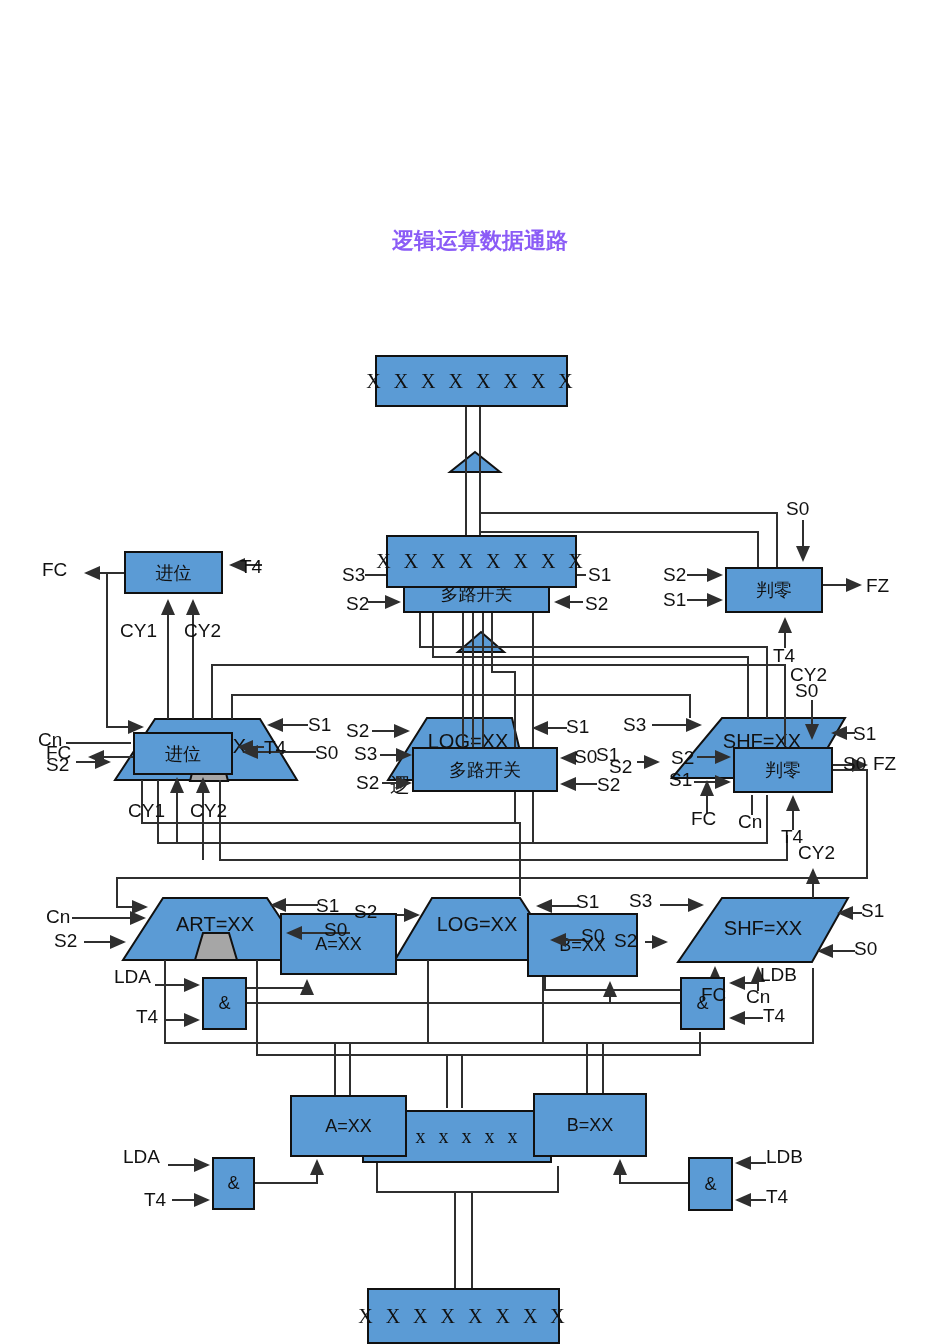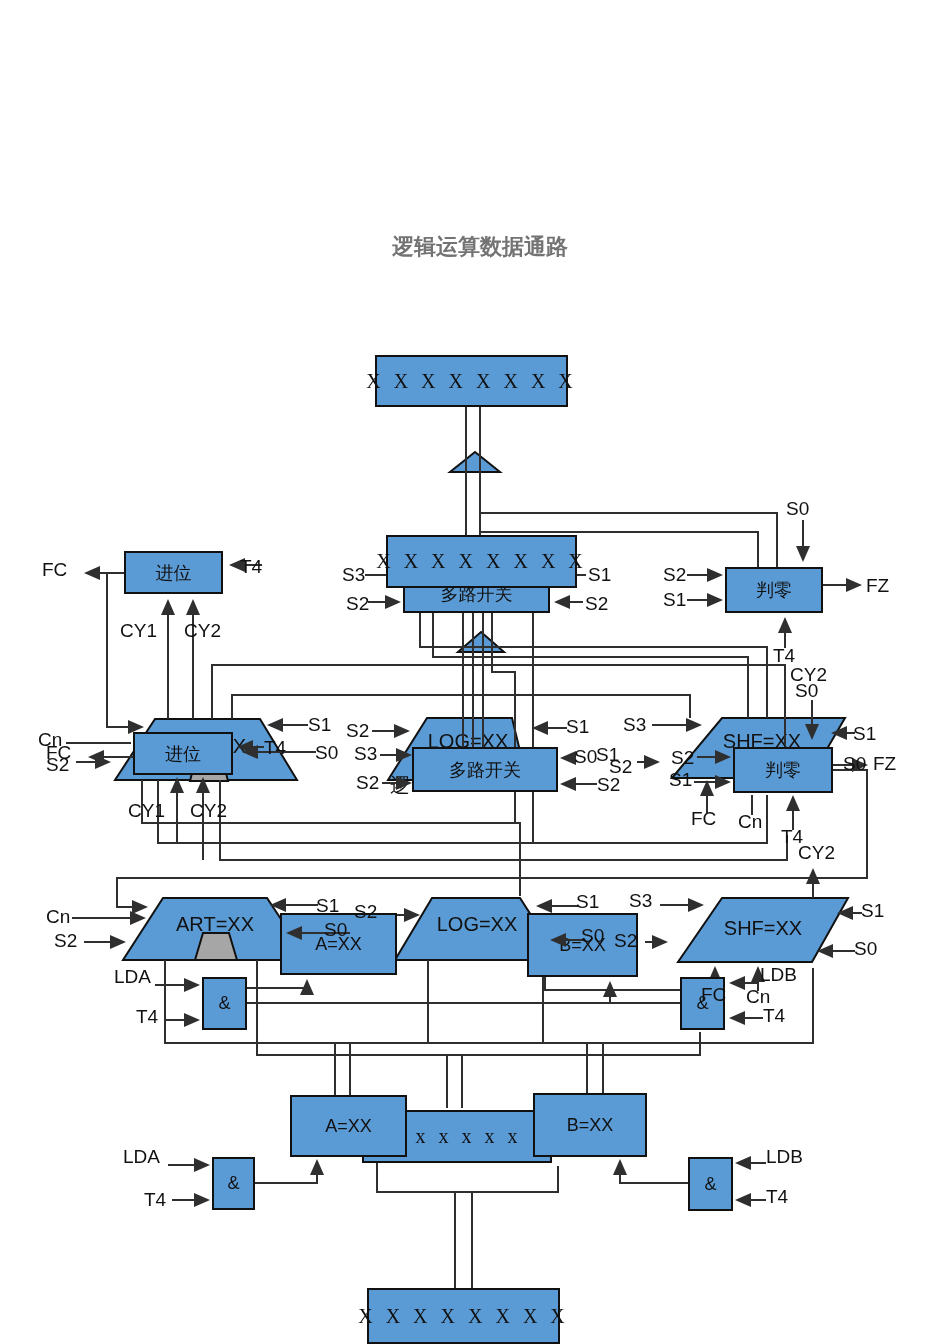--- a/index.html
+++ b/index.html
@@ -6,22 +6,22 @@
   #canvas{position:relative;width:950px;height:1344px;background:#fff;overflow:hidden;
           font-family:"Liberation Sans",sans-serif;color:#111;}
   .layer{position:absolute;left:0;top:0;width:950px;height:1344px;}
   .lb{position:absolute;font-size:19px;line-height:22px;white-space:nowrap;color:#111;z-index:5;}
   .cbox{position:absolute;background:var(--blue);border:2px solid #111;box-sizing:border-box;
         display:flex;align-items:center;justify-content:center;font-size:18px;color:#111;white-space:nowrap;}
   .xbox{position:absolute;background:var(--blue);border:2px solid #111;box-sizing:border-box;
         display:flex;align-items:center;justify-content:center;color:#111;white-space:nowrap;
         font-family:"Liberation Serif",serif;font-size:20px;letter-spacing:4px;}
   .caption{position:absolute;transform:translate(-50%,-50%);font-size:20px;white-space:nowrap;color:#111;z-index:1;}
-  #title{position:absolute;left:330px;top:232px;width:300px;text-align:center;z-index:5;
-         font-family:"Liberation Serif",serif;font-weight:bold;font-size:22px;color:#737373;}
+  #title{position:absolute;left:330px;top:226px;width:300px;text-align:center;z-index:5;
+         font-family:"Liberation Serif",serif;font-weight:bold;font-size:22px;color:#8b5cf6;}
   svg{position:absolute;left:0;top:0;}
   .w{fill:none;stroke:var(--wire);stroke-width:2;}
   .shape{stroke:#111;stroke-width:2;}
 </style>
 </head>
 <body>
 
 <div id="canvas" style="--blue: #5B9BD5; --gray: #A6A6A6; --wire: #2F2F2F;">
 
   <div id="title">逻辑运算数据通路</div>

